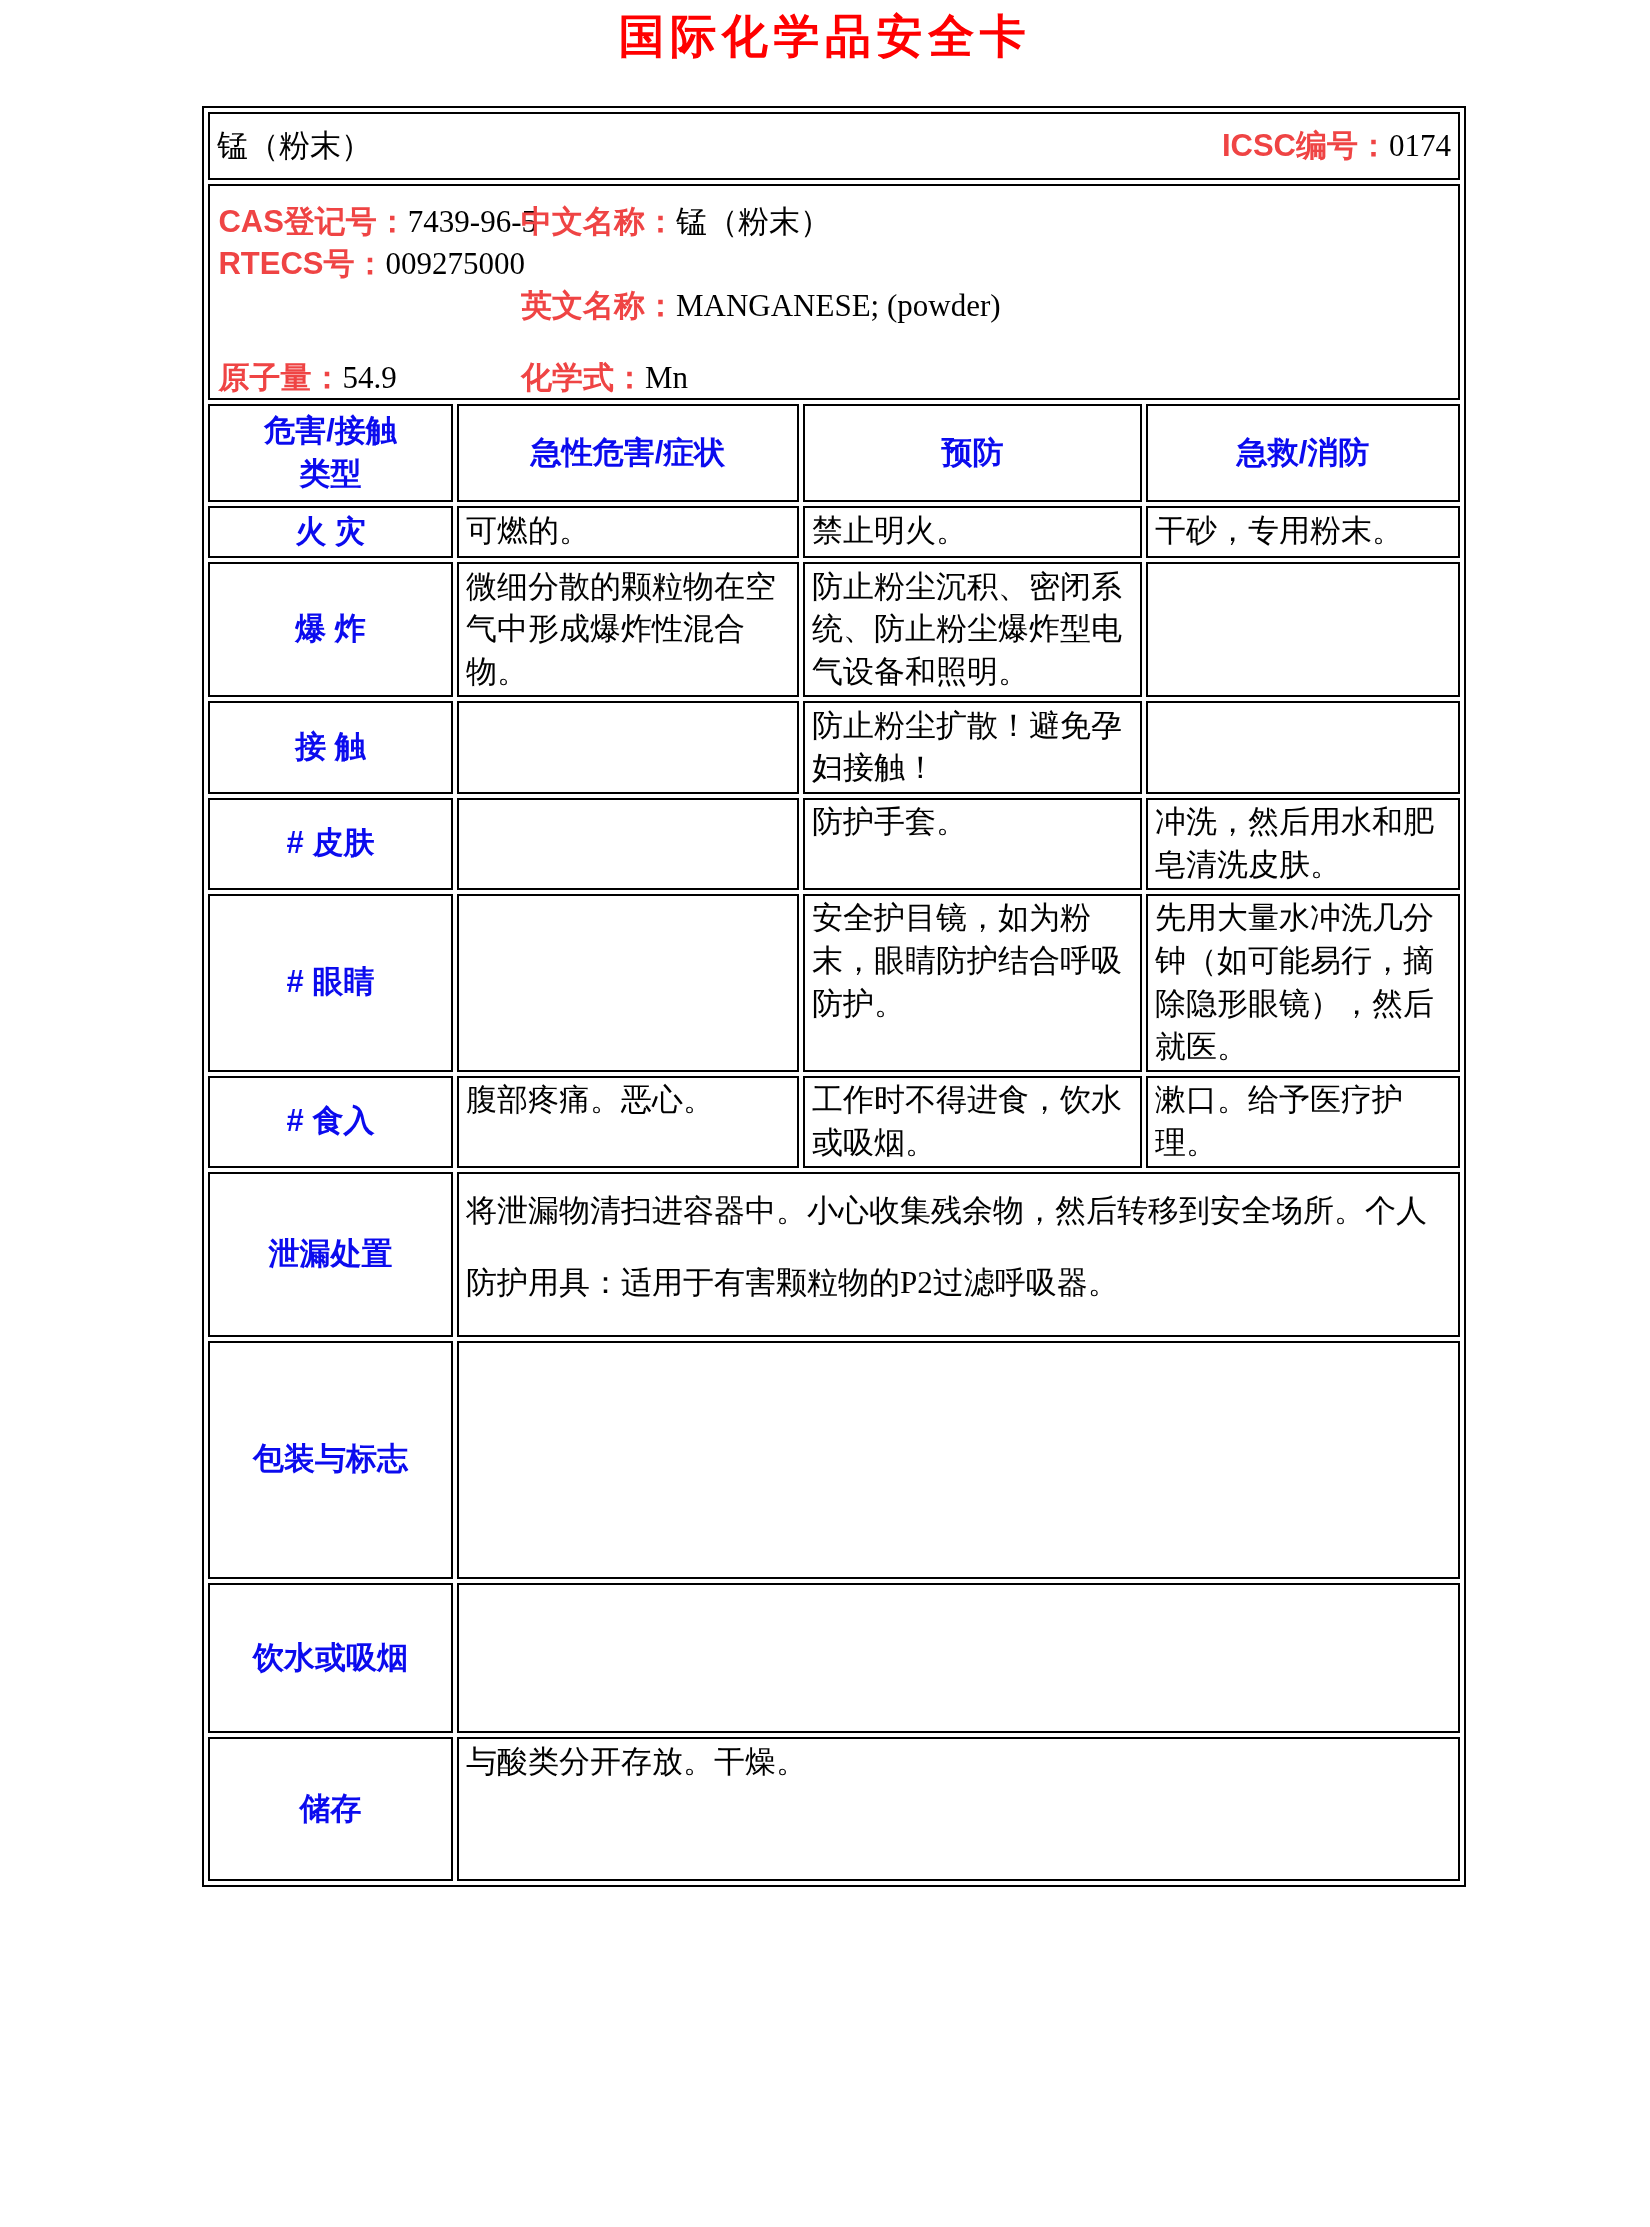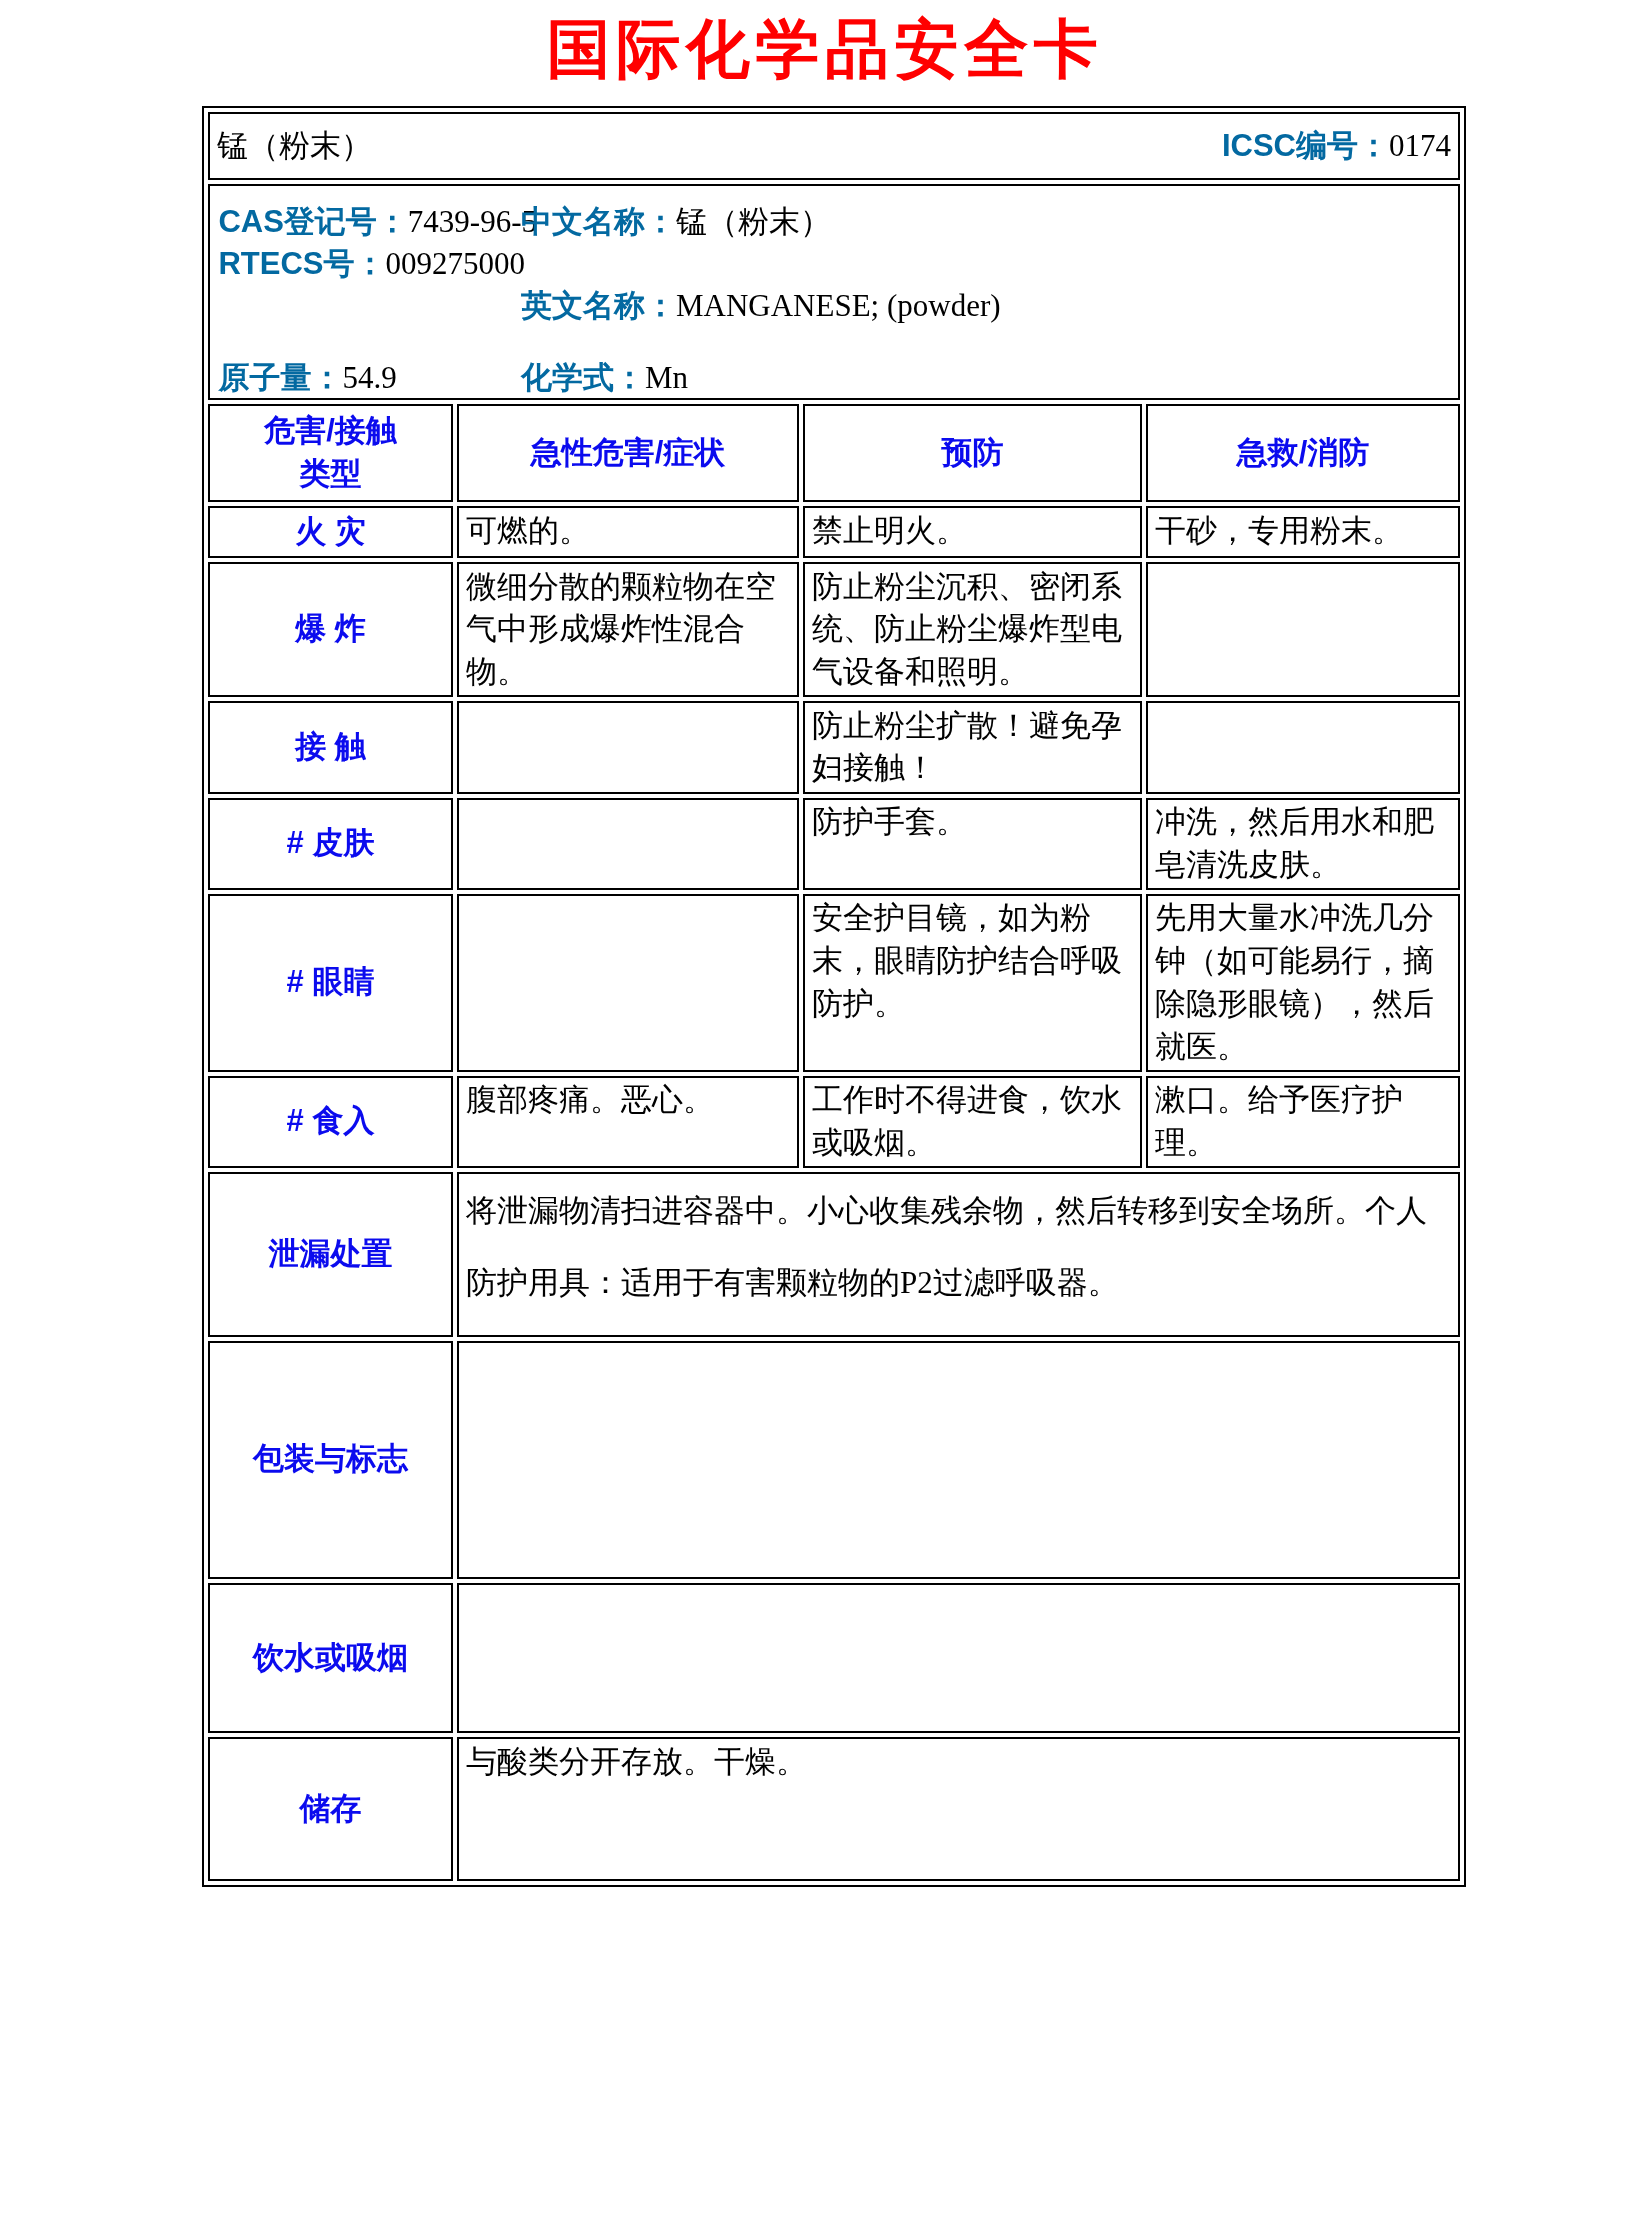--- a/index.html
+++ b/index.html
@@ -1,30 +1,30 @@
 <!DOCTYPE html>
 <html style="font-size:11px"><head>
 <meta charset="utf-8">
 <style>
   html,body{margin:0;padding:0;background:#ffffff;}
   .page{position:relative;width:1650px;height:2227px;background:#ffffff;overflow:hidden;
         font-family:"Liberation Serif",serif;color:#000;}
   .doc-title{position:absolute;top:5.6px;left:0;width:1650px;text-align:center;
-        font-size:64px;font-weight:bold;letter-spacing:5.6px;color:#ff0000;
+        font-size:46px;font-weight:bold;letter-spacing:5.6px;color:#ff0000;
         font-family:"Liberation Serif",serif;}
   .sheet{position:absolute;left:202px;top:106px;width:1239px;}
   table.icsc{border-collapse:separate;border-spacing:4.2px;border:2.1px solid #000;
         table-layout:fixed;width:1239px;background:#fff;}
   td{border:2.1px solid #000;padding:1.4px 7px;vertical-align:top;
         font-size:31px;line-height:1.38;font-family:"Liberation Serif",serif;
         word-break:break-all;overflow:hidden;}
   td.lbl, tr.hdr td{color:#0b0bee;font-weight:bold;text-align:center;vertical-align:middle;
         font-family:"Liberation Sans",sans-serif;word-break:keep-all;}
   .pre{white-space:pre-line;}
-  .blue{color:#0369a1;font-weight:bold;font-family:"Liberation Sans",sans-serif;}
+  .blue{color:#ef4444;font-weight:bold;font-family:"Liberation Sans",sans-serif;}
   .val{color:#000;font-weight:normal;font-family:"Liberation Serif",serif;}
   .rowA td{height:61px;vertical-align:middle;}
   .rowA .flexline{display:flex;justify-content:space-between;align-items:center;}
   .rowB td{height:209px;position:relative;}
   .pos{position:absolute;white-space:nowrap;}
   tr.hdr td{height:92px;}
   tr.r-fire td{height:45px;}
   tr.r-expl td{height:103px;}
   tr.r-cont td{height:85px;}
   tr.r-inh td{height:77px;}

